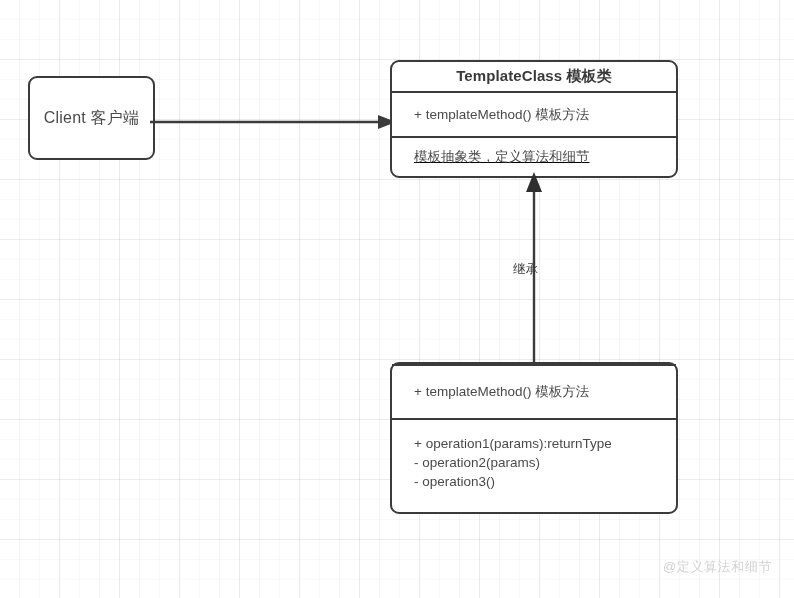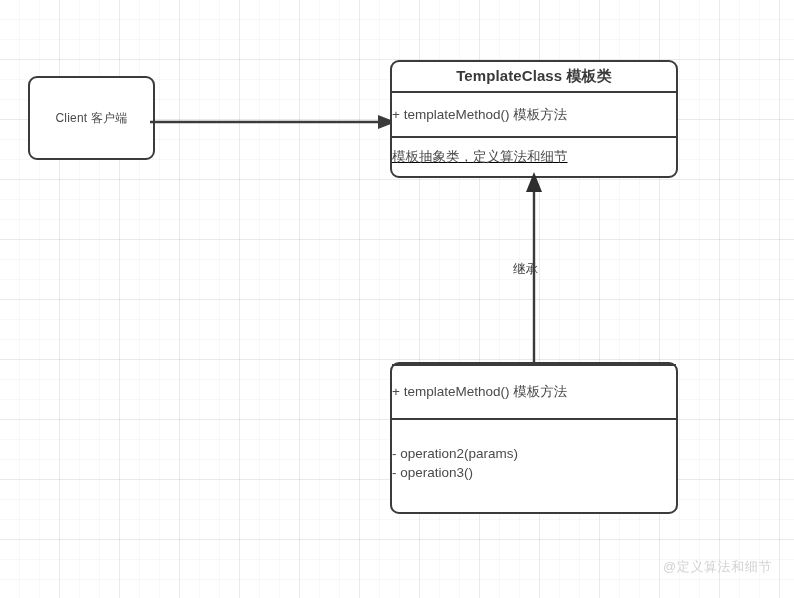--- a/index.html
+++ b/index.html
@@ -49,21 +49,21 @@
   #client-node {
     left: 28px;
     top: 76px;
     width: 127px;
     height: 84px;
     display: flex;
     align-items: center;
     justify-content: center;
   }
   .client-label {
-    font-size: 12px;
+    font-size: 16px;
     color: #4a4a4a;
     letter-spacing: 0.2px;
     white-space: nowrap;
   }
 
   
   .uml-class {
     display: flex;
     flex-direction: column;
   }
@@ -72,21 +72,21 @@
     font-weight: bold;
     color: #3a3a3a;
     text-align: center;
     display: flex;
     align-items: center;
     justify-content: center;
     letter-spacing: 0.1px;
   }
   .uml-compartment {
     border-top: 2px solid #3b3b3b;
-    padding: 5px 10px 6px 0;
+    padding: 5px 10px 6px 22px;
     display: flex;
     flex-direction: column;
     justify-content: center;
   }
   .uml-line {
     font-size: 13.5px;
     color: #4a4a4a;
     line-height: 19px;
     white-space: nowrap;
   }
@@ -186,20 +186,21 @@
     <polygon points="24,0 16,20 32,20" fill="#2e2e2e"></polygon>
   </svg>
 
   <span id="inherit-label" class="edge-label">继承</span>
 
   <div id="child-template-class" class="node rounded uml-class">
     <div id="ctc-methods" class="uml-compartment">
       <div class="uml-line">+ templateMethod() 模板方法</div>
     </div>
     <div id="ctc-operations" class="uml-compartment">
+      <div class="uml-line">+ operation1(params):returnType</div>
       <div class="uml-line">- operation2(params)</div>
       <div class="uml-line">- operation3()</div>
     </div>
   </div>
 
   <div id="watermark">@定义算法和细节</div>
 
 </div>
 
 </body></html>

